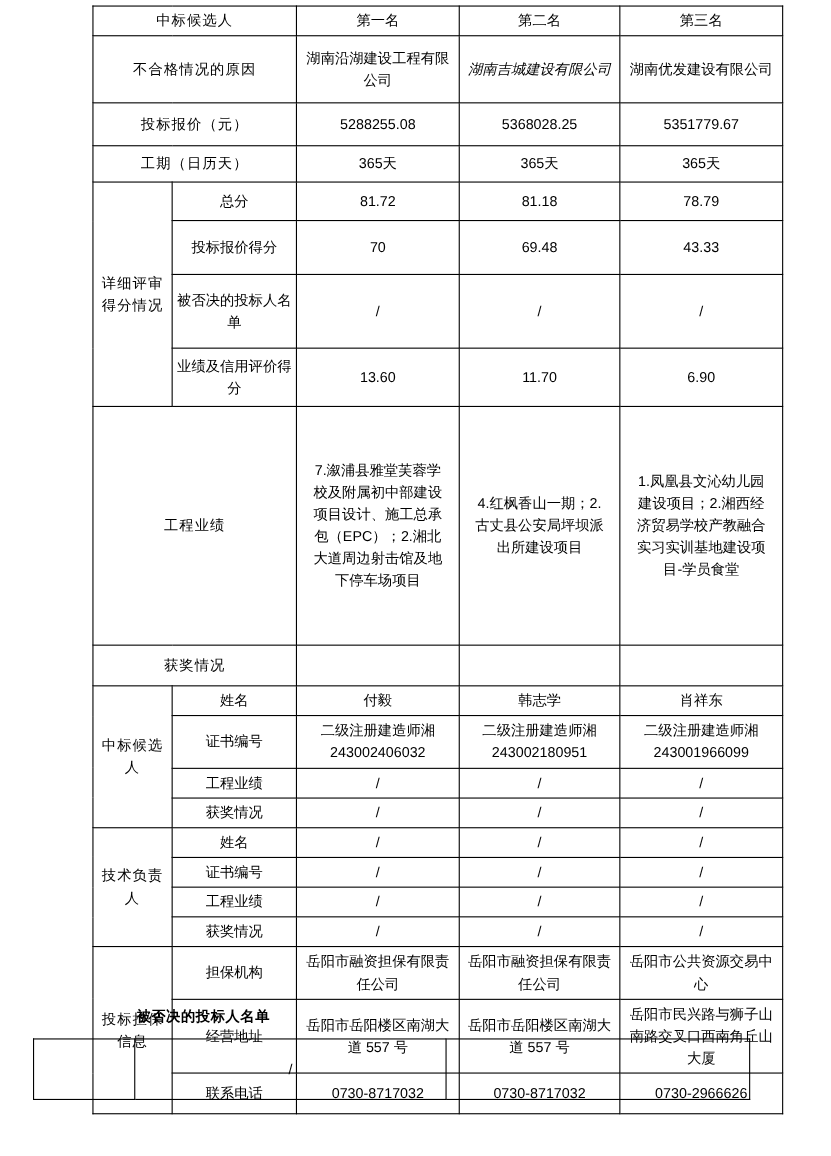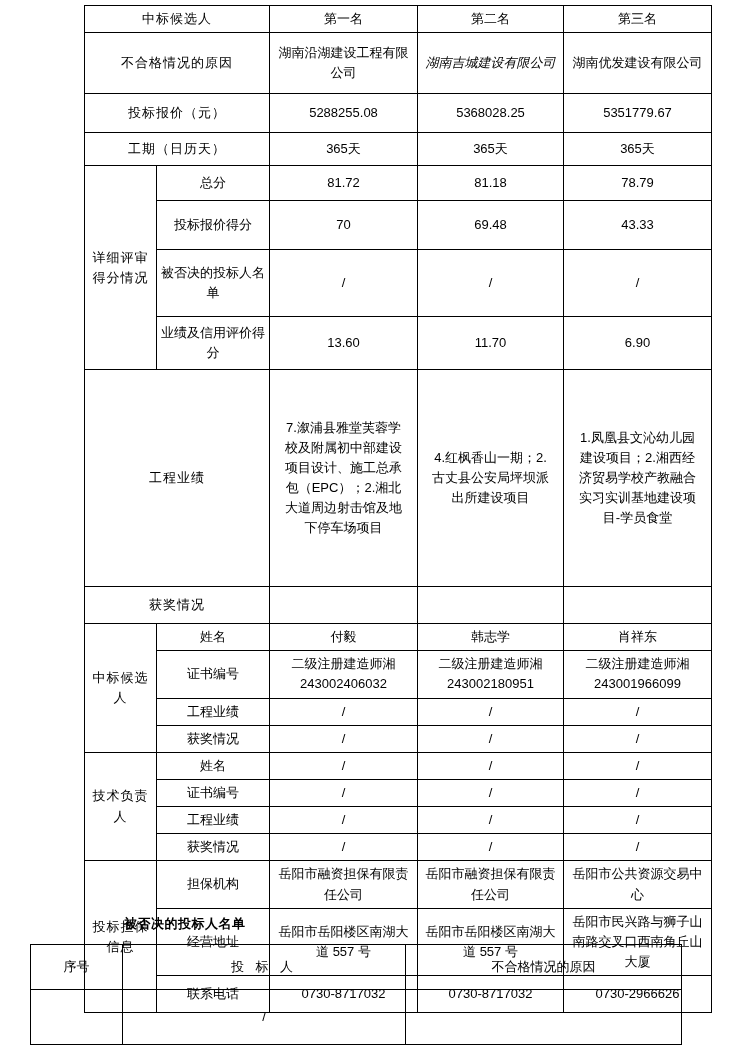--- a/index.html
+++ b/index.html
@@ -236,25 +236,20 @@
   <div class="rejected-title">被否决的投标人名单</div>
 
   <table class="bottom">
     <colgroup>
       <col style="width:92px">
       <col style="width:283px">
       <col style="width:276px">
     </colgroup>
     <tbody>
       <tr>
-        <td style="height:32px">序号</td>
-        <td class="spaced">投 标 人</td>
-        <td>不合格情况的原因</td>
-      </tr>
-      <tr>
         <td style="height:42px"></td>
         <td>/</td>
         <td></td>
       </tr>
     </tbody>
   </table>
 
 </div>
 
 </body></html>

